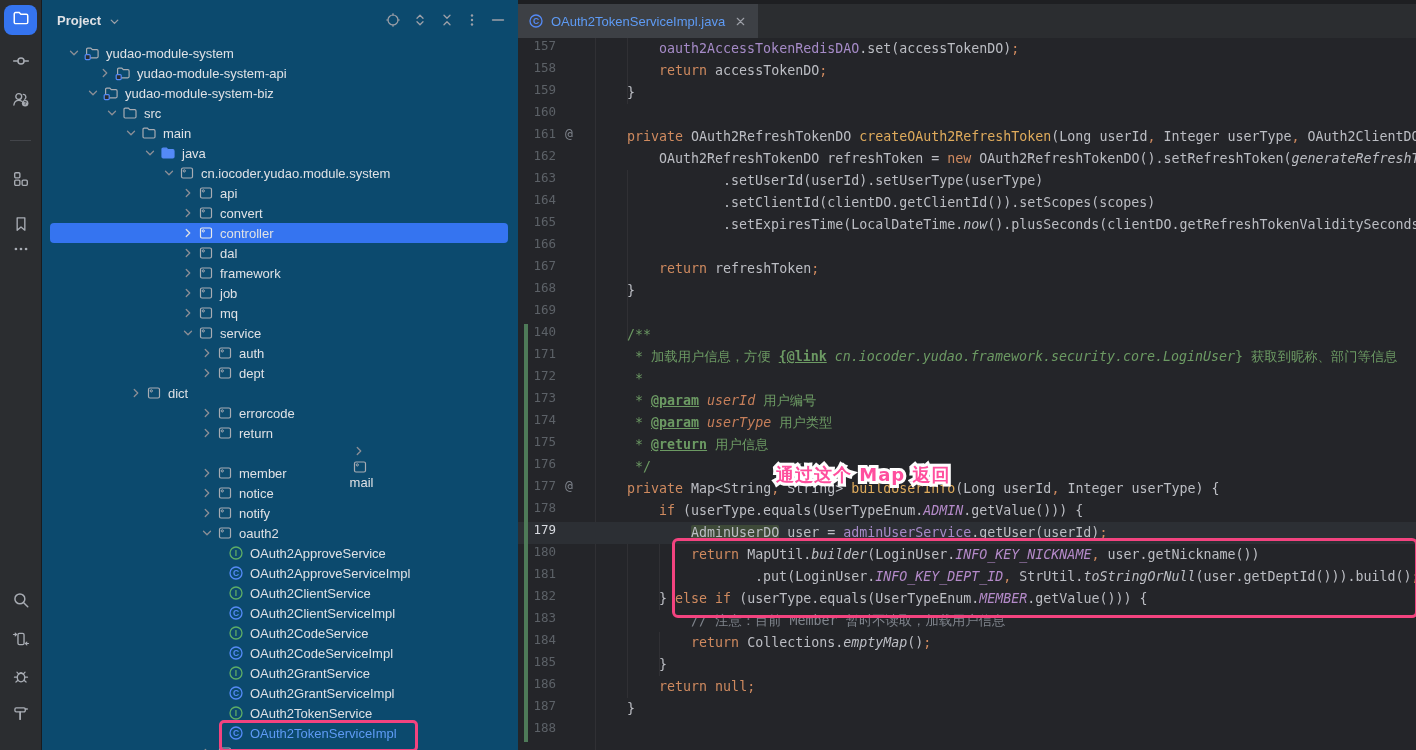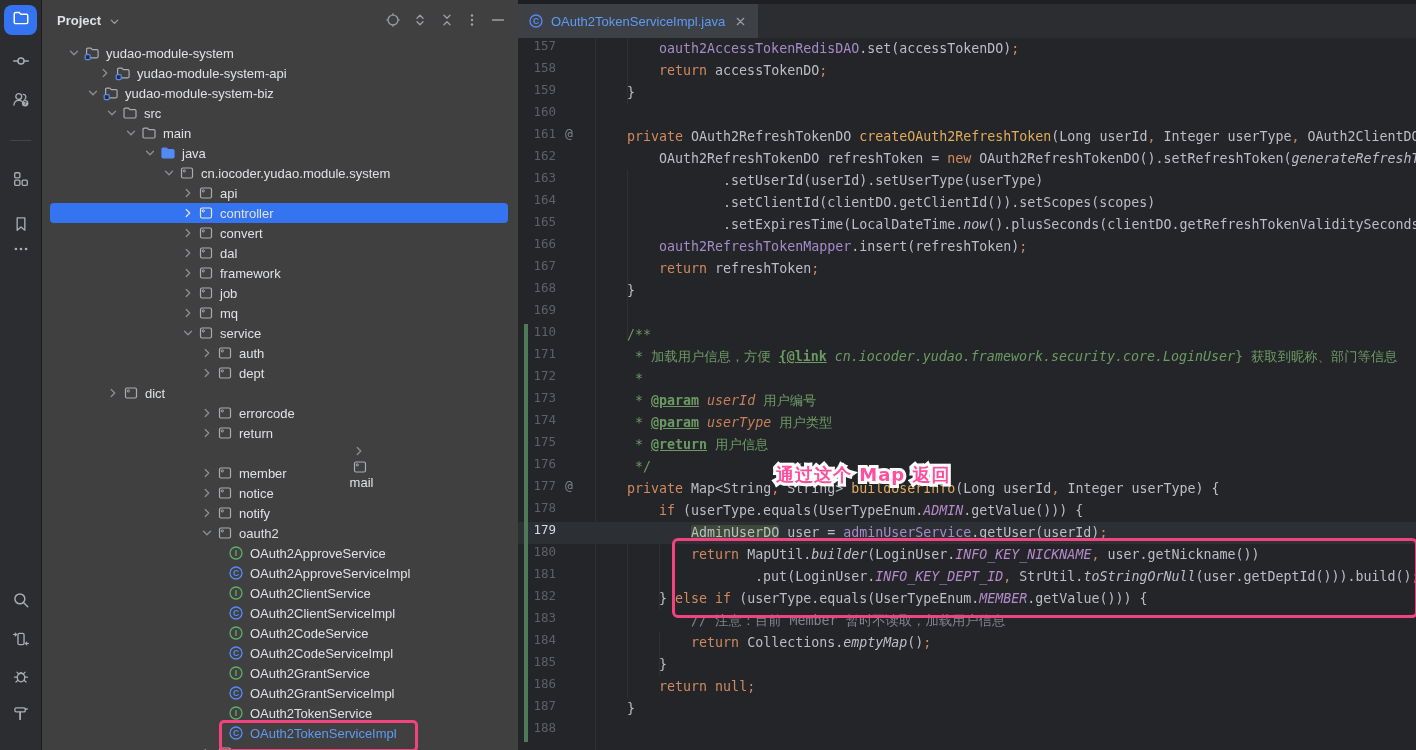--- a/index.html
+++ b/index.html
@@ -9,21 +9,21 @@
   
   .abar{position:absolute;left:0;top:0;width:41px;height:750px;background:#2B2D30;
         border-right:1px solid #1A1B1E;z-index:3;}
   .abtn{position:absolute;left:4px;width:33px;height:30px;border-radius:8px;
         display:flex;align-items:center;justify-content:center;color:#A8ACB3;}
   .abtn svg{width:18px;height:18px;}
   .abtn.active{background:#3574F0;color:#FFFFFF;}
   .adiv{position:absolute;left:10px;width:21px;height:1px;background:#43454A;}
 
   
-  .panel{position:absolute;left:41px;top:0;width:477px;height:750px;background:#404040;
+  .panel{position:absolute;left:41px;top:0;width:477px;height:750px;background:#0c4a6e;
          border-right:4px solid #eab308;}
   .phead{position:absolute;left:0;top:0;width:100%;height:43px;}
   .ptitle{position:absolute;left:16px;top:13px;font-size:13px;font-weight:bold;color:#DFE1E5;}
   .pchev{position:absolute;left:66px;top:14px;color:#9DA0A8;}
   .pchev svg{width:15px;height:15px;}
   .picon{position:absolute;top:11px;width:22px;height:22px;display:flex;align-items:center;
          justify-content:center;color:#9DA0A8;border-radius:4px;}
   .picon svg{width:16px;height:16px;}
 
   .tree{position:absolute;left:0;top:43px;width:100%;height:707px;overflow:hidden;}
@@ -294,20 +294,34 @@
           </span>
           <span class="ticon">
             <svg viewBox="0 0 16 16">
               <rect x="2.5" y="3" width="11" height="10" rx="1.5" fill="none" stroke="currentColor" stroke-width="1.2"></rect>
               <circle cx="5.3" cy="5.9" r="1.1" fill="none" stroke="currentColor" stroke-width="1"></circle>
             </svg>
           </span>
           <span class="tlabel">api</span>
         </div>
         <div class="trow" style="padding-left: 139px;">
+          <span class="tchev">
+            <svg viewBox="0 0 16 16">
+              <path d="M6 4l4 4-4 4" fill="none" stroke="currentColor" stroke-width="1.5" stroke-linecap="round" stroke-linejoin="round"></path>
+            </svg>
+          </span>
+          <span class="ticon">
+            <svg viewBox="0 0 16 16">
+              <rect x="2.5" y="3" width="11" height="10" rx="1.5" fill="none" stroke="currentColor" stroke-width="1.2"></rect>
+              <circle cx="5.3" cy="5.9" r="1.1" fill="none" stroke="currentColor" stroke-width="1"></circle>
+            </svg>
+          </span>
+          <span class="tlabel">convert</span>
+        </div>
+        <div class="trow" style="padding-left: 139px;">
           <div class="selbar"></div>
           <span class="tchev" style="color: rgb(223, 225, 229);">
             <svg viewBox="0 0 16 16">
               <path d="M6 4l4 4-4 4" fill="none" stroke="currentColor" stroke-width="1.5" stroke-linecap="round" stroke-linejoin="round"></path>
             </svg>
           </span>
           <span class="ticon" style="color: rgb(232, 234, 238);">
             <svg viewBox="0 0 16 16">
               <rect x="2.5" y="3" width="11" height="10" rx="1.5" fill="none" stroke="currentColor" stroke-width="1.2"></rect>
               <circle cx="5.3" cy="5.9" r="1.1" fill="none" stroke="currentColor" stroke-width="1"></circle>
@@ -320,81 +334,67 @@
             <svg viewBox="0 0 16 16">
               <path d="M6 4l4 4-4 4" fill="none" stroke="currentColor" stroke-width="1.5" stroke-linecap="round" stroke-linejoin="round"></path>
             </svg>
           </span>
           <span class="ticon">
             <svg viewBox="0 0 16 16">
               <rect x="2.5" y="3" width="11" height="10" rx="1.5" fill="none" stroke="currentColor" stroke-width="1.2"></rect>
               <circle cx="5.3" cy="5.9" r="1.1" fill="none" stroke="currentColor" stroke-width="1"></circle>
             </svg>
           </span>
-          <span class="tlabel">convert</span>
+          <span class="tlabel">dal</span>
         </div>
         <div class="trow" style="padding-left: 139px;">
           <span class="tchev">
             <svg viewBox="0 0 16 16">
               <path d="M6 4l4 4-4 4" fill="none" stroke="currentColor" stroke-width="1.5" stroke-linecap="round" stroke-linejoin="round"></path>
             </svg>
           </span>
           <span class="ticon">
             <svg viewBox="0 0 16 16">
               <rect x="2.5" y="3" width="11" height="10" rx="1.5" fill="none" stroke="currentColor" stroke-width="1.2"></rect>
               <circle cx="5.3" cy="5.9" r="1.1" fill="none" stroke="currentColor" stroke-width="1"></circle>
             </svg>
           </span>
-          <span class="tlabel">dal</span>
+          <span class="tlabel">framework</span>
         </div>
         <div class="trow" style="padding-left: 139px;">
           <span class="tchev">
             <svg viewBox="0 0 16 16">
               <path d="M6 4l4 4-4 4" fill="none" stroke="currentColor" stroke-width="1.5" stroke-linecap="round" stroke-linejoin="round"></path>
             </svg>
           </span>
           <span class="ticon">
             <svg viewBox="0 0 16 16">
               <rect x="2.5" y="3" width="11" height="10" rx="1.5" fill="none" stroke="currentColor" stroke-width="1.2"></rect>
               <circle cx="5.3" cy="5.9" r="1.1" fill="none" stroke="currentColor" stroke-width="1"></circle>
             </svg>
           </span>
-          <span class="tlabel">framework</span>
+          <span class="tlabel">job</span>
         </div>
         <div class="trow" style="padding-left: 139px;">
           <span class="tchev">
             <svg viewBox="0 0 16 16">
               <path d="M6 4l4 4-4 4" fill="none" stroke="currentColor" stroke-width="1.5" stroke-linecap="round" stroke-linejoin="round"></path>
             </svg>
           </span>
           <span class="ticon">
             <svg viewBox="0 0 16 16">
               <rect x="2.5" y="3" width="11" height="10" rx="1.5" fill="none" stroke="currentColor" stroke-width="1.2"></rect>
               <circle cx="5.3" cy="5.9" r="1.1" fill="none" stroke="currentColor" stroke-width="1"></circle>
             </svg>
           </span>
-          <span class="tlabel">job</span>
+          <span class="tlabel">mq</span>
         </div>
         <div class="trow" style="padding-left: 139px;">
           <span class="tchev">
             <svg viewBox="0 0 16 16">
-              <path d="M6 4l4 4-4 4" fill="none" stroke="currentColor" stroke-width="1.5" stroke-linecap="round" stroke-linejoin="round"></path>
-            </svg>
-          </span>
-          <span class="ticon">
-            <svg viewBox="0 0 16 16">
-              <rect x="2.5" y="3" width="11" height="10" rx="1.5" fill="none" stroke="currentColor" stroke-width="1.2"></rect>
-              <circle cx="5.3" cy="5.9" r="1.1" fill="none" stroke="currentColor" stroke-width="1"></circle>
-            </svg>
-          </span>
-          <span class="tlabel">mq</span>
-        </div>
-        <div class="trow" style="padding-left: 139px;">
-          <span class="tchev">
-            <svg viewBox="0 0 16 16">
               <path d="M4 6l4 4 4-4" fill="none" stroke="currentColor" stroke-width="1.5" stroke-linecap="round" stroke-linejoin="round"></path>
             </svg>
           </span>
           <span class="ticon">
             <svg viewBox="0 0 16 16">
               <rect x="2.5" y="3" width="11" height="10" rx="1.5" fill="none" stroke="currentColor" stroke-width="1.2"></rect>
               <circle cx="5.3" cy="5.9" r="1.1" fill="none" stroke="currentColor" stroke-width="1"></circle>
             </svg>
           </span>
           <span class="tlabel">service</span>
@@ -420,21 +420,21 @@
             </svg>
           </span>
           <span class="ticon">
             <svg viewBox="0 0 16 16">
               <rect x="2.5" y="3" width="11" height="10" rx="1.5" fill="none" stroke="currentColor" stroke-width="1.2"></rect>
               <circle cx="5.3" cy="5.9" r="1.1" fill="none" stroke="currentColor" stroke-width="1"></circle>
             </svg>
           </span>
           <span class="tlabel">dept</span>
         </div>
-        <div class="trow" style="padding-left: 64px;">
+        <div class="trow" style="padding-left: 87px;">
           <span class="tchev">
             <svg viewBox="0 0 16 16">
               <path d="M6 4l4 4-4 4" fill="none" stroke="currentColor" stroke-width="1.5" stroke-linecap="round" stroke-linejoin="round"></path>
             </svg>
           </span>
           <span class="ticon">
             <svg viewBox="0 0 16 16">
               <rect x="2.5" y="3" width="11" height="10" rx="1.5" fill="none" stroke="currentColor" stroke-width="1.2"></rect>
               <circle cx="5.3" cy="5.9" r="1.1" fill="none" stroke="currentColor" stroke-width="1"></circle>
             </svg>
@@ -721,21 +721,20 @@
       <div class="crow">
         <span class="gut">
           <span class="num">165</span>
         </span>
         <span class="ct"><span class="sg-p">                .setExpiresTime(LocalDateTime.</span><span class="sg-s">now</span><span class="sg-p">().plusSeconds(clientDO.getRefreshTokenValiditySeconds())))</span></span>
       </div>
       <div class="crow">
         <span class="gut">
           <span class="num">166</span>
         </span>
-        <span class="ct"><span class="sg-p">        </span><span class="sg-f">oauth2RefreshTokenMapper</span><span class="sg-p">.insert(refreshToken)</span><span class="sg-k">;</span></span>
       </div>
       <div class="crow">
         <span class="gut">
           <span class="num">167</span>
         </span>
         <span class="ct"><span class="sg-p">        </span><span class="sg-k">return</span><span class="sg-p"> refreshToken</span><span class="sg-k">;</span></span>
       </div>
       <div class="crow">
         <span class="gut">
           <span class="num">168</span>
@@ -744,21 +743,21 @@
       </div>
       <div class="crow">
         <span class="gut">
           <span class="num">169</span>
         </span>
         <span class="ct"></span>
       </div>
       <div class="crow">
         <span class="gut">
           <span class="vcs"></span>
-          <span class="num">110</span>
+          <span class="num">140</span>
         </span>
         <span class="ct"><span class="sg-d">    /**</span></span>
       </div>
       <div class="crow">
         <span class="gut">
           <span class="vcs"></span>
           <span class="num">171</span>
         </span>
         <span class="ct"><span class="sg-d">     * 加载用户信息，方便 </span><span class="sg-g">{@link</span><span class="sg-i"> cn.iocoder.yudao.framework.security.core.LoginUser</span><span class="sg-d">} 获取到昵称、部门等信息</span></span>
       </div>

